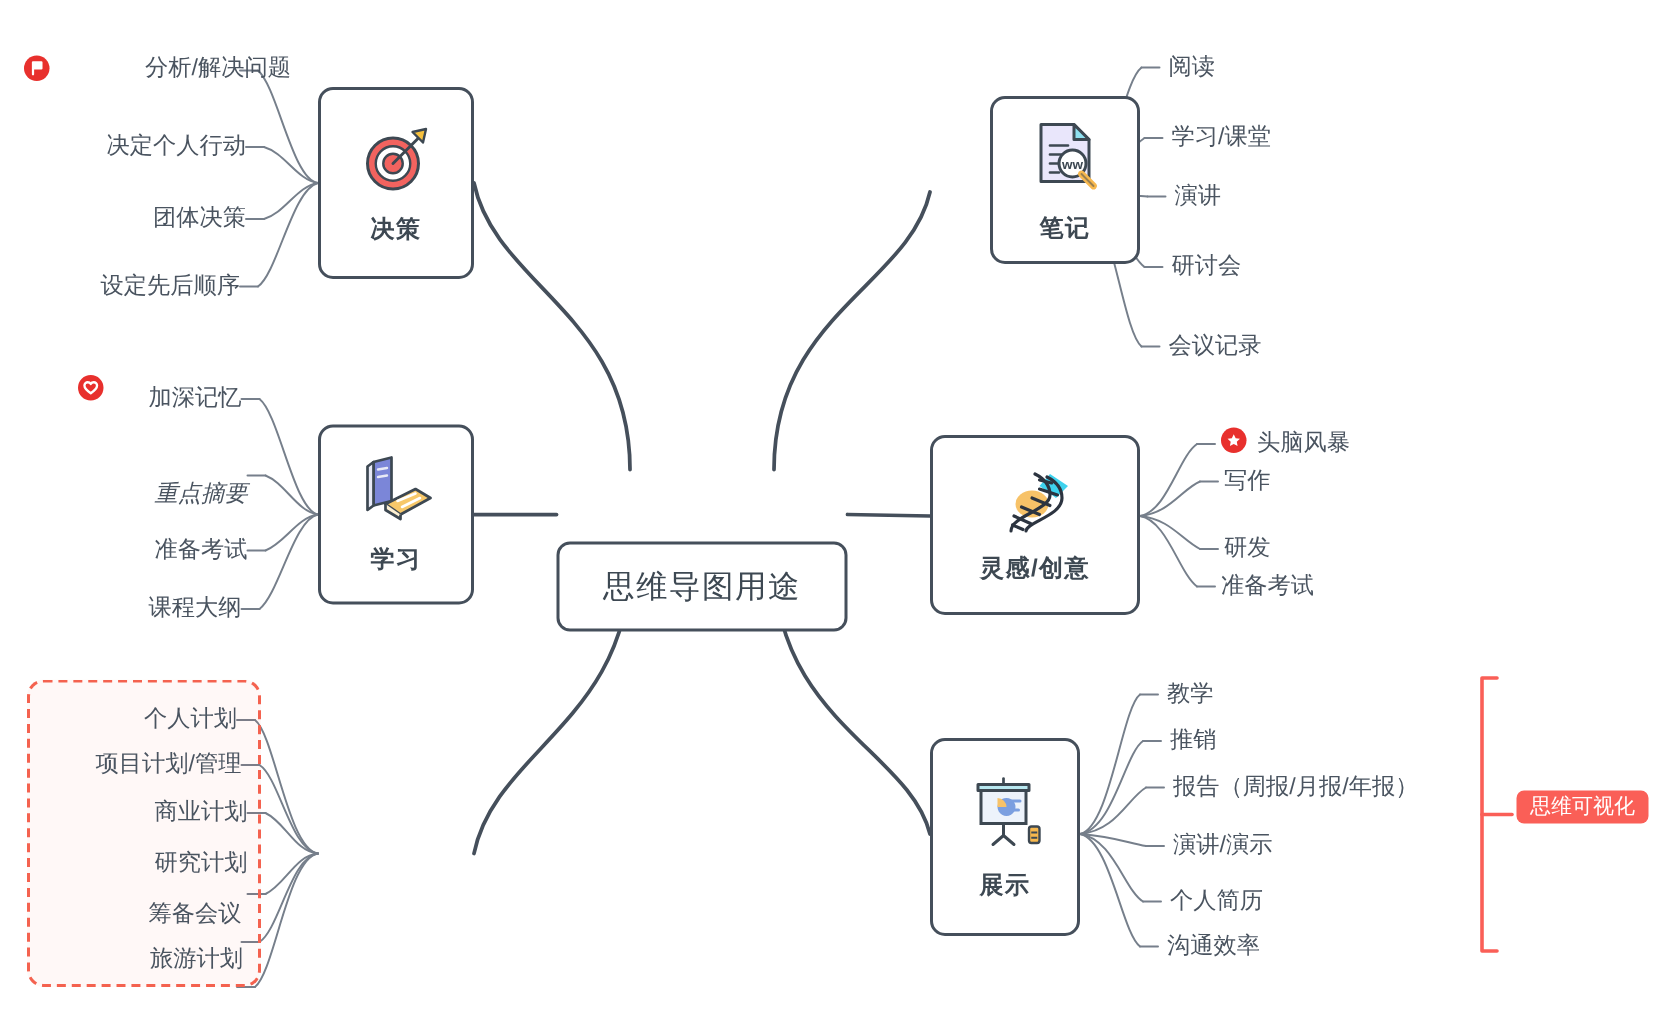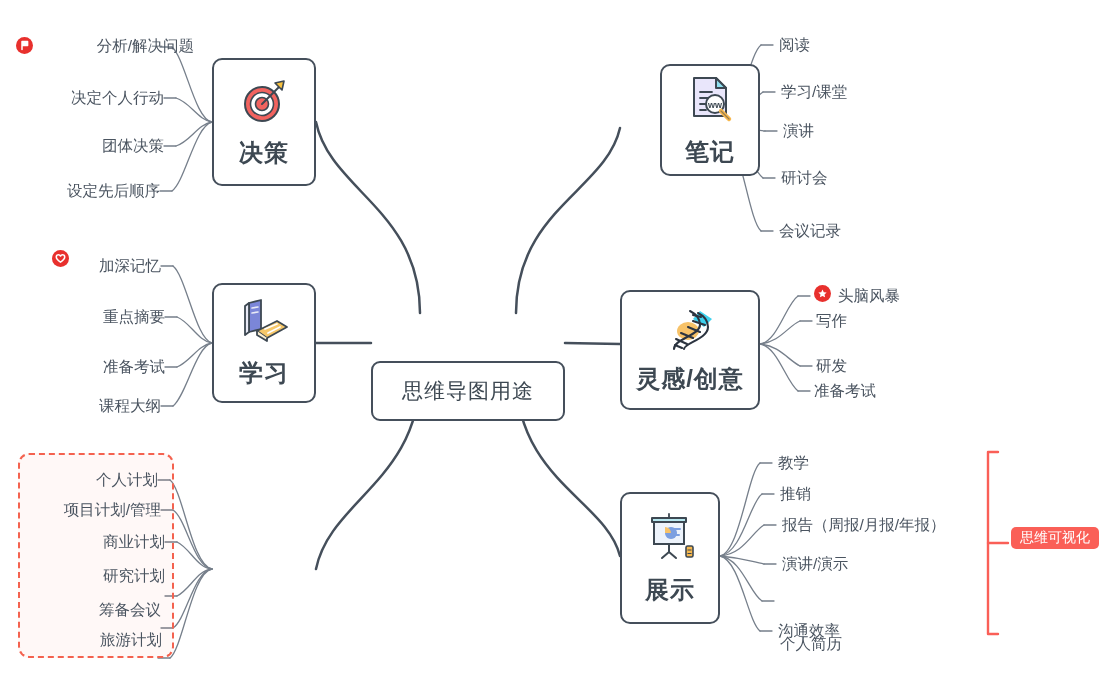--- a/index.html
+++ b/index.html
@@ -21,21 +21,21 @@
     box-sizing:border-box;z-index:6;margin-top:48px;
   }
 
   
   .branch{
     position:absolute;border:2.5px solid #454f5b;border-radius:10px;background:#fff;
     display:flex;flex-direction:column;align-items:center;justify-content:center;
     box-sizing:border-box;z-index:6;
   }
   .branch .blabel{
-    font-size:24px;color:#3d4852;font-weight:600;letter-spacing:1px;
+    font-size:16px;color:#3d4852;font-weight:600;letter-spacing:1px;
     margin-top:4px;
   }
   .branch .bicon{display:block;}
 
   .b-decision{left:212px;top:58px;width:104px;height:128px;}
   .b-study   {left:212px;top:283px;width:104px;height:120px;}
   .b-plan    {left:212px;top:508px;width:104px;height:122px;}
   .b-note    {left:620px;top:64px;width:100px;height:112px;margin-left:40px;}
   .b-idea    {left:620px;top:290px;width:140px;height:120px;}
   .b-show    {left:620px;top:492px;width:100px;height:132px;}
@@ -214,21 +214,21 @@
 
   <div class="leaf r" style="left:75px;top:256px;width:86px;">
     <span>加深记忆</span>
   </div>
   <div class="badge" style="left:52px;top:250px;">
     <svg width="11" height="11" viewBox="0 0 12 12">
         <path d="M6 10 C2.4 7.6 1.4 5.8 1.4 4.4 C1.4 2.9 2.6 2 3.8 2 C4.8 2 5.6 2.6 6 3.3 C6.4 2.6 7.2 2 8.2 2 C9.4 2 10.6 2.9 10.6 4.4 C10.6 5.8 9.6 7.6 6 10 Z" fill="none" stroke="#fff" stroke-width="1.7" stroke-linejoin="round"></path>
       </svg>
   </div>
 
-  <div class="leaf r" style="left:79px;top:307px;width:86px;">
+  <div class="leaf r" style="left:79px;top:320px;width:86px;font-style:italic;">
     <span>重点摘要</span>
   </div>
   <div class="leaf r" style="left:79px;top:357px;width:86px;">
     <span>准备考试</span>
   </div>
   <div class="leaf r" style="left:75px;top:396px;width:86px;">
     <span>课程大纲</span>
   </div>
 
 
@@ -343,21 +343,21 @@
   </div>
   <div class="leaf" style="left:780px;top:484px;">
     <span>推销</span>
   </div>
   <div class="leaf" style="left:782px;top:515px;">
     <span>报告（周报/月报/年报）</span>
   </div>
   <div class="leaf" style="left:782px;top:554px;">
     <span>演讲/演示</span>
   </div>
-  <div class="leaf" style="left:780px;top:591px;margin-top:43px;">
+  <div class="leaf" style="left:780px;top:591px;">
     <span>个人简历</span>
   </div>
   <div class="leaf" style="left:778px;top:621px;">
     <span>沟通效率</span>
   </div>
 
   <div class="summary-badge">
     <span>思维可视化</span>
   </div>
 

